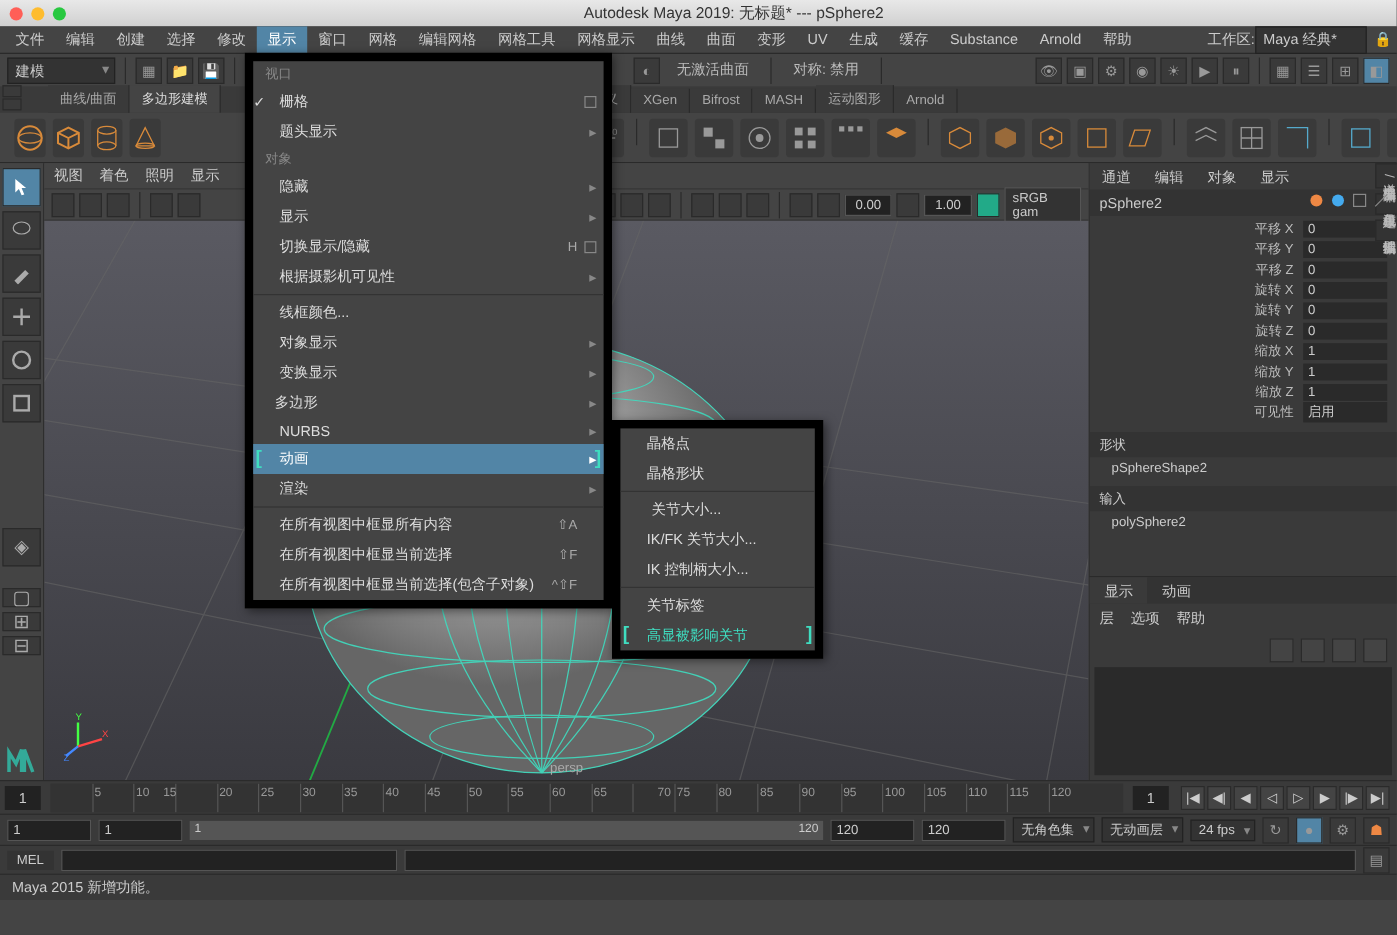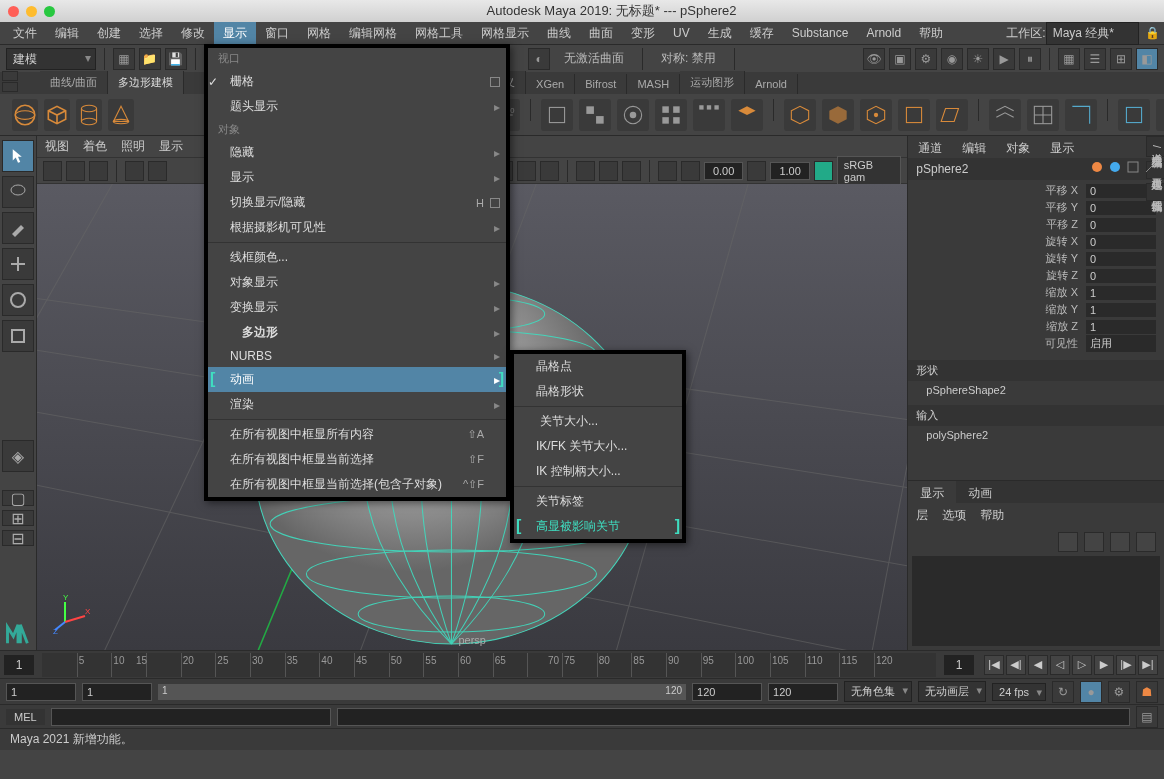--- a/index.html
+++ b/index.html
@@ -55,21 +55,21 @@
 .layer-panel { border-top:1px solid #2a2a2a; margin-top:auto;}
 .layer-tabs { display:flex; background:#333; height:22px;}
 .layer-tabs .ltab { padding:4px 12px; color:#ccc; font-size:12px;}
 .layer-tabs .ltab.active { background:#3a3a3a;}
 .layer-bar { display:flex; padding:4px 8px; gap:14px; font-size:12px; color:#ccc;}
 .layer-icons { display:flex; justify-content:flex-end; padding:4px 8px; gap:6px;}
 .layer-icons .licon { width:20px; height:20px; background:#444; border:1px solid #2a2a2a;}
 .layer-body { height:90px; background:#2a2a2a; margin:0 4px 4px 4px;}
 .right-side-tabs { position:absolute; right:0; top:136px; width:18px; }
 .right-side-tabs .vtab { writing-mode: vertical-rl; background:#333; color:#bbb; padding:8px 2px; font-size:11px; margin-bottom:4px; text-align:center; border:1px solid #2a2a2a; cursor:default;}
-.dropdown { position:absolute; background:#444; border:4px solid #000000; box-shadow:2px 2px 8px rgba(0,0,0,0.5); z-index:100;}
+.dropdown { position:absolute; background:#444; border:7px solid #000000; box-shadow:2px 2px 8px rgba(0,0,0,0.5); z-index:100;}
 .dropdown .section { color:#888; padding:3px 10px; font-size:11px;}
 .dropdown .ditem { padding:4px 14px; color:#ddd; font-size:12px; display:flex; align-items:center; position:relative; cursor:default; min-height:20px;}
 .dropdown .ditem .chk { position:absolute; left:-2px; width:14px; text-align:center;}
 .dropdown .ditem .arrow { position:absolute; right:6px; color:#888;}
 .dropdown .ditem .box { position:absolute; right:6px; width:10px; height:10px; border:1px solid #888;}
 .dropdown .ditem .hotkey { position:absolute; right:22px; color:#aaa; font-size:11px;}
 .dropdown .ditem.highlighted { background:#5285a6; color:#fff;}
 .dropdown .ditem.highlighted .arrow { color:#fff;}
 .dropdown .bracket-l, .dropdown .bracket-r { position:absolute; color:#3fddc0; font-size:16px; font-weight:bold; top:50%; transform:translateY(-54%);}
 .dropdown .bracket-l { left:2px;} .dropdown .bracket-r { right:2px;}
@@ -579,21 +579,21 @@
     </div>
     <div class="ditem" style="position: relative;">
       <span style="margin-left: 8px;">对象显示</span>
       <span class="arrow">▸</span>
     </div>
     <div class="ditem" style="position: relative;">
       <span style="margin-left: 8px;">变换显示</span>
       <span class="arrow">▸</span>
     </div>
     <div class="ditem" style="position: relative;">
-      <span style="margin-left: 20px; font-weight: bold;">多边形</span>
+      <span style="margin-left: 4px;">多边形</span>
       <span class="arrow">▸</span>
     </div>
     <div class="ditem" style="position: relative;">
       <span style="margin-left: 8px;">NURBS</span>
       <span class="arrow">▸</span>
     </div>
     <div class="ditem highlighted" style="position: relative;">
       <span class="bracket-l">[</span>
       <span style="margin-left: 8px;">动画</span>
       <span class="arrow">▸</span>
@@ -731,14 +731,14 @@
 </div>
 
 <div class="cmdline">
   <div class="mel">MEL</div>
   <div class="cmdinput"></div>
   <div class="cmdout"></div>
   <div class="tbicon">▤</div>
 </div>
 
 <div class="statusbar">
-  <span>Maya 2021 新增功能。</span>
+  <span>Maya 2015 新增功能。</span>
 </div>
 
 </body></html>

